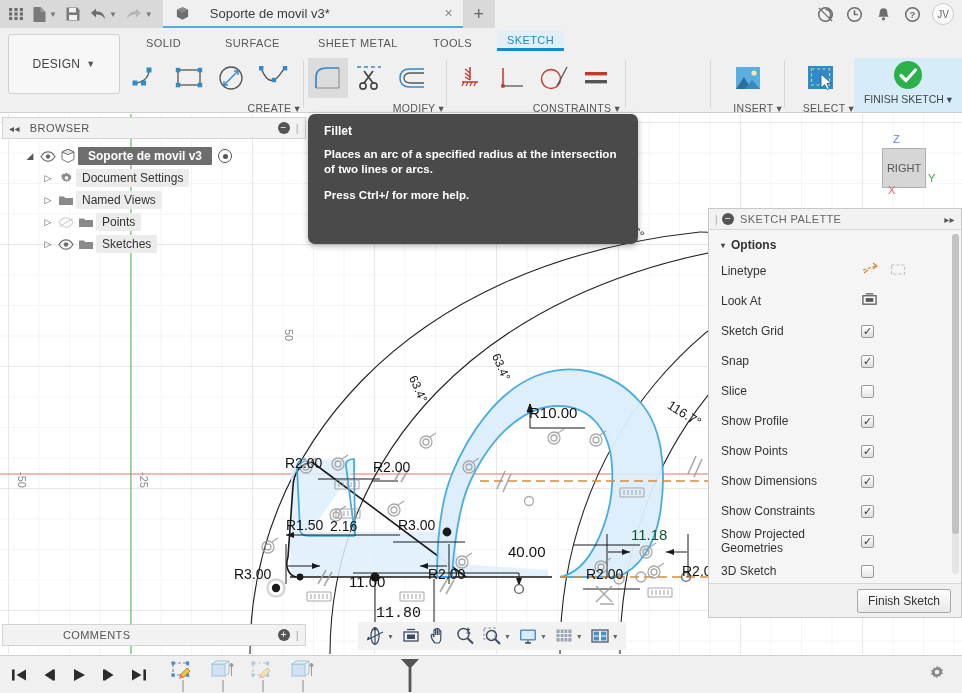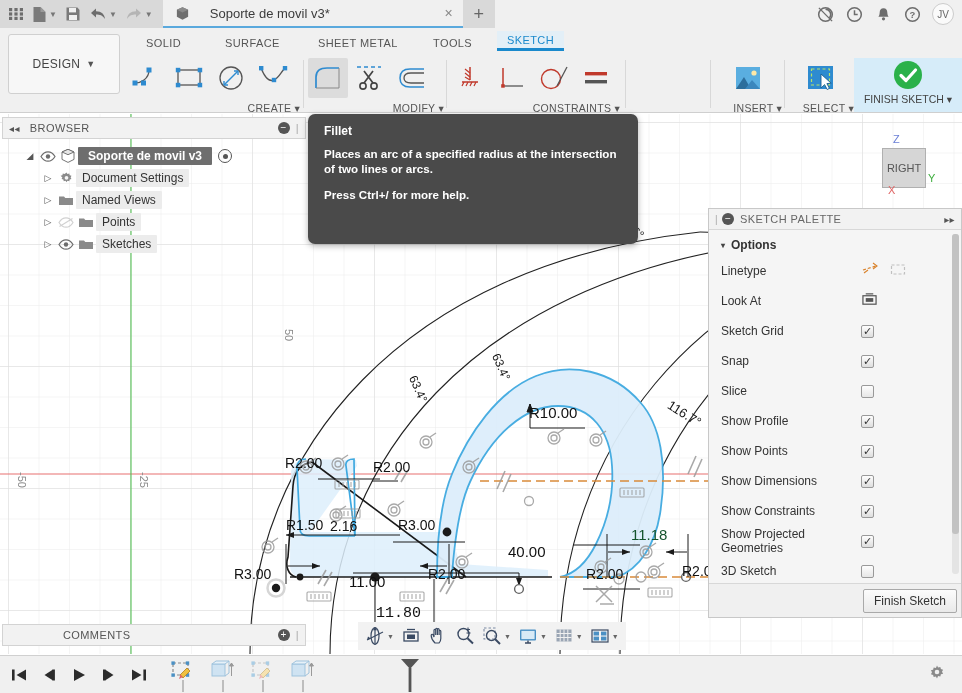--- a/index.html
+++ b/index.html
@@ -164,21 +164,21 @@
     font-size:11px;color:#333; line-height:1;
   }
   .chk.off { background:linear-gradient(#fdfdfd,#e6e6e6); }
   .pscroll {
     position:absolute; right:2px; top:4px; width:7px; height:340px;
     background:#e4e4e4; border-radius:3px;
   }
   .pscroll i { display:block; width:7px; height:300px; background:#c2c2c2; border-radius:3px;}
   .pfoot {
     height:34px; border-top:1px solid #d8d8d8; background:#f0f0f0;
-    display:flex; align-items:center; justify-content:flex-end; padding-right:4px;
+    display:flex; align-items:center; justify-content:flex-end; padding-right:10px;
   }
   #finish-sketch-btn {
     border:1px solid #a9a9a9; background:linear-gradient(#fcfcfc,#e9e9e9);
     font-size:12px; color:#333; padding:4px 10px; border-radius:2px; cursor:pointer;
   }
 
   
   #comments {
     position:absolute; left:2px; top:624px; width:304px; height:22px;
     background:#f2f2f2; border:1px solid #d3d3d3;

